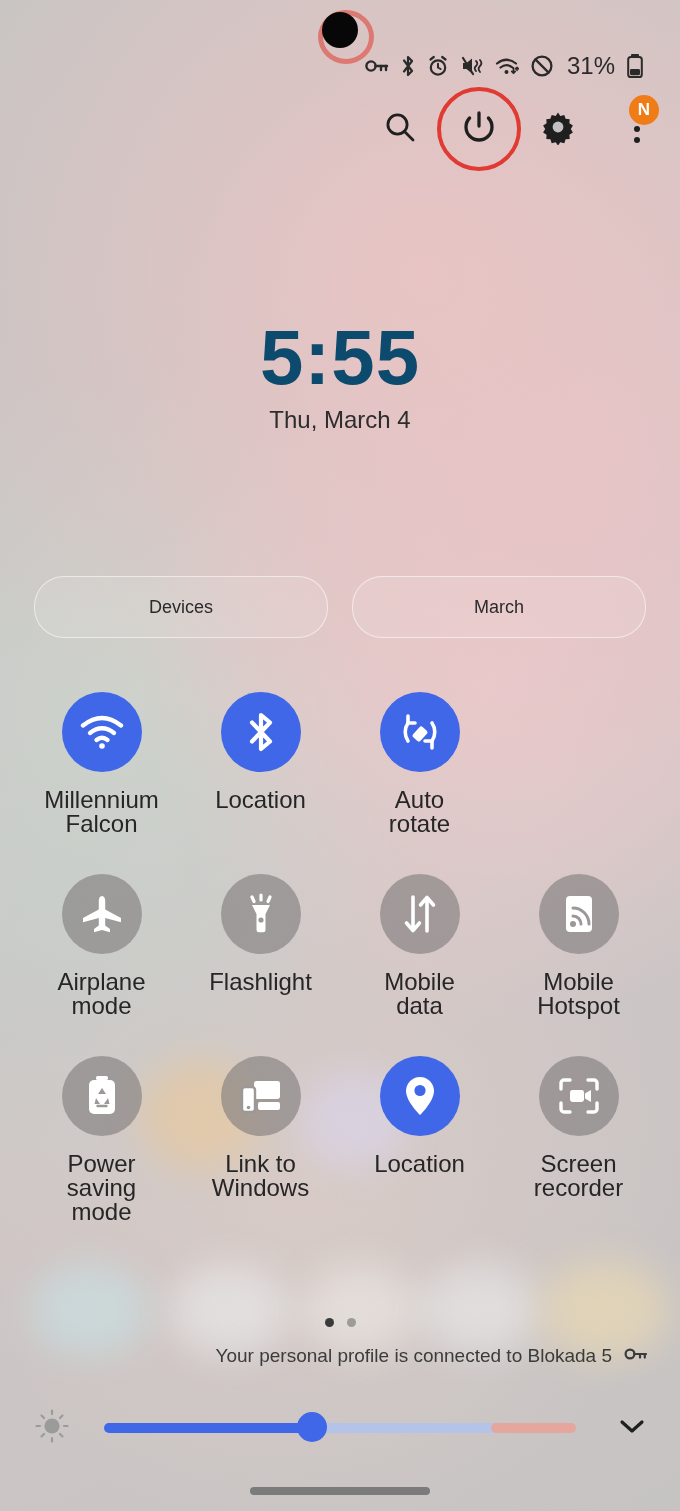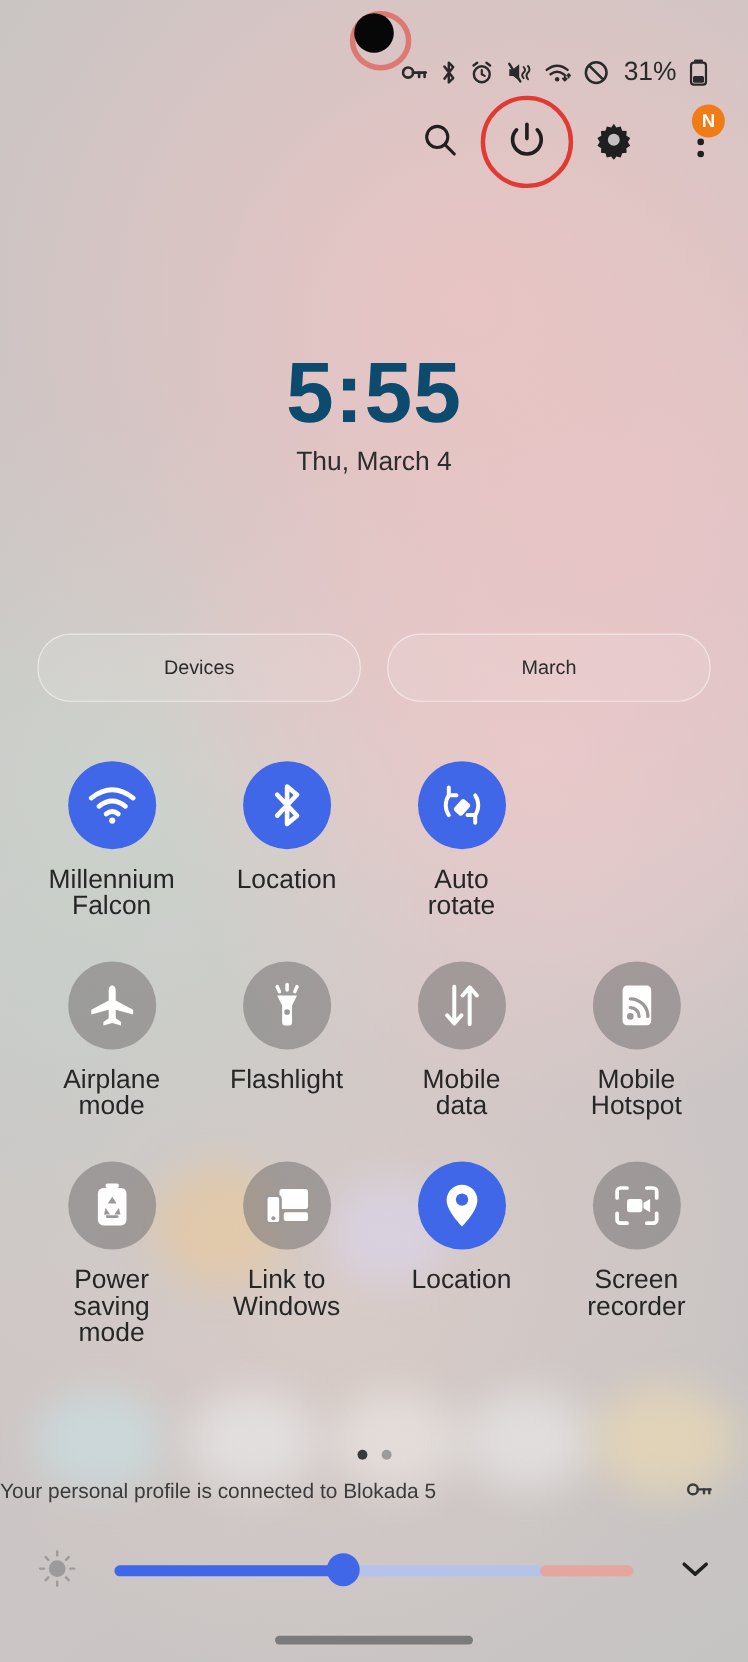--- a/index.html
+++ b/index.html
@@ -247,21 +247,21 @@
   .page-dots i.active { background: #3a3a3a; }
 
   
   .vpn-row {
     position: absolute;
     top: 1345px;
     left: 0;
     width: 648px;
     display: flex;
     align-items: center;
-    justify-content: space-between;
+    justify-content: flex-end;
     gap: 12px;
     z-index: 10;
   }
   .vpn-text {
     font-size: 19px;
     color: #3b3b3b;
   }
 
   
   .brightness-row {

